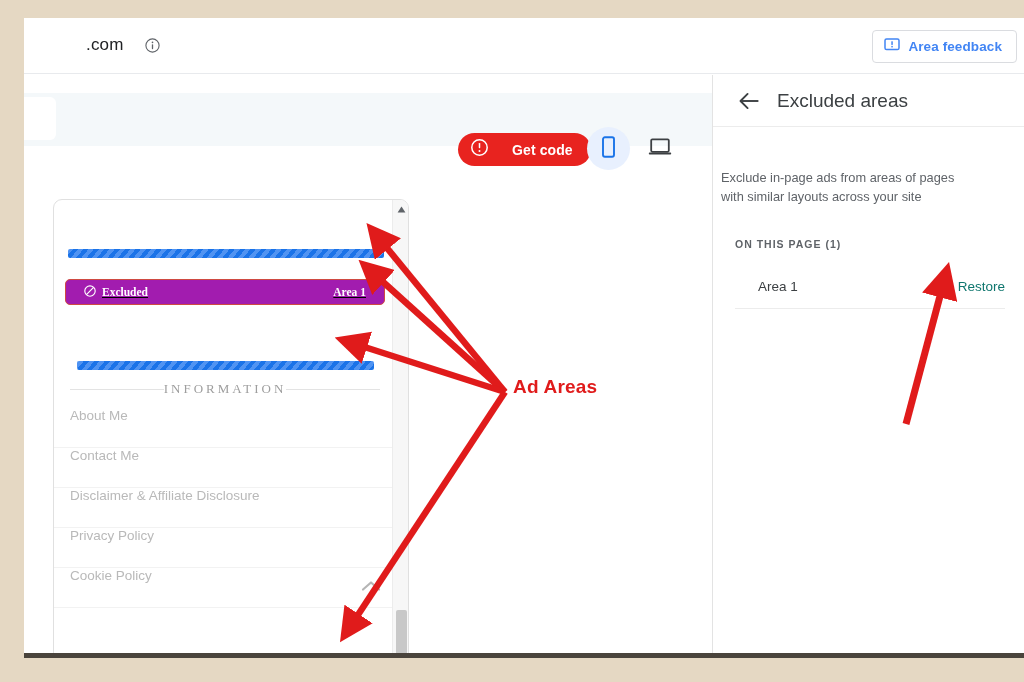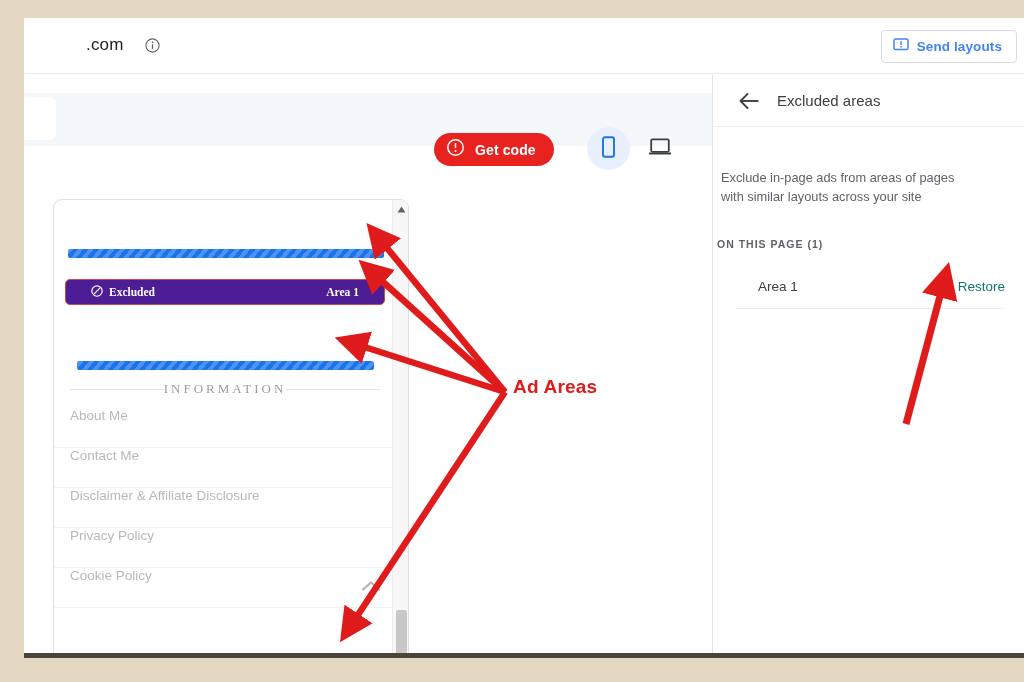--- a/index.html
+++ b/index.html
@@ -88,25 +88,25 @@
   .toolbar-notch {
     position: absolute;
     left: 0; top: 22px;
     width: 32px; height: 43px;
     background: #ffffff;
     border-radius: 0 6px 6px 0;
   }
 
   .get-code-btn {
     position: absolute;
-    left: 410px; top: 58px;
+    left: 434px; top: 58px;
     height: 33px;
     display: flex;
     align-items: center;
-    gap: 11px;
+    gap: 24px;
     padding: 0 18px 0 13px;
     background: #e8231f;
     border-radius: 17px;
   }
   .get-code-btn .gc-label {
     font-size: 14px;
     font-weight: bold;
     color: #ffffff;
     letter-spacing: .1px;
     white-space: nowrap;
@@ -155,26 +155,27 @@
       #4f93f2 4px, #4f93f2 8px
     );
   }
   .ad-bar-1 { left: 14px; top: 49px; width: 316px; }
   .ad-bar-2 { left: 23px; top: 161px; width: 297px; }
 
   .excluded-bar {
     position: absolute;
     left: 11px; top: 79px;
     width: 320px; height: 26px;
-    background: #4c1d95;
+    background: #a21caf;
     border: 1px solid #cf4a42;
     border-radius: 5px;
     display: flex;
     align-items: center;
-    padding: 0 25px;
+    padding: 0 18px;
+    text-decoration: underline;
   }
   .excluded-bar .ex-label {
     font-family: "Liberation Serif", serif;
     font-size: 11.5px;
     font-weight: bold;
     color: #ffffff;
     margin-left: 6px;
   }
   .excluded-bar .ex-area {
     margin-left: auto;
@@ -267,34 +268,34 @@
   }
   .rp-back {
     width: 34px; height: 34px;
     margin-left: 19px;
     display: flex;
     align-items: center;
     justify-content: center;
   }
   .rp-title {
     margin-left: 11px;
-    font-size: 15px;
+    font-size: 19px;
     color: #3c4043;
   }
   .rp-desc {
     position: absolute;
     left: 8px; top: 93px;
     width: 258px;
     font-size: 12.8px;
     line-height: 19px;
     color: #5f6368;
   }
   .rp-section-label {
     position: absolute;
-    left: 4px; top: 163px;
+    left: 22px; top: 163px;
     font-size: 10.5px;
     font-weight: bold;
     letter-spacing: 1px;
     color: #5f6368;
   }
   .rp-row {
     position: absolute;
     left: 22px; top: 189px;
     width: 270px; height: 45px;
     display: flex;
@@ -346,21 +347,21 @@
       </span>
 
       <div class="send-feedback">
         <span>
           <svg width="16" height="16" viewBox="0 0 16 16">
             <rect x="1" y="2" width="14" height="10.5" rx="1.6" fill="none" stroke="#4285f4" stroke-width="1.5"></rect>
             <rect x="7.3" y="4.3" width="1.5" height="3.6" fill="#4285f4"></rect>
             <rect x="7.3" y="8.9" width="1.5" height="1.5" fill="#4285f4"></rect>
           </svg>
         </span>
-        <span class="sf-label">Send layouts</span>
+        <span class="sf-label">Area feedback</span>
       </div>
     </div>
 
     <div class="main-col">
 
       <div class="toolbar-band"></div>
       <div class="toolbar-notch"></div>
 
       <div class="get-code-btn">
         <span>

